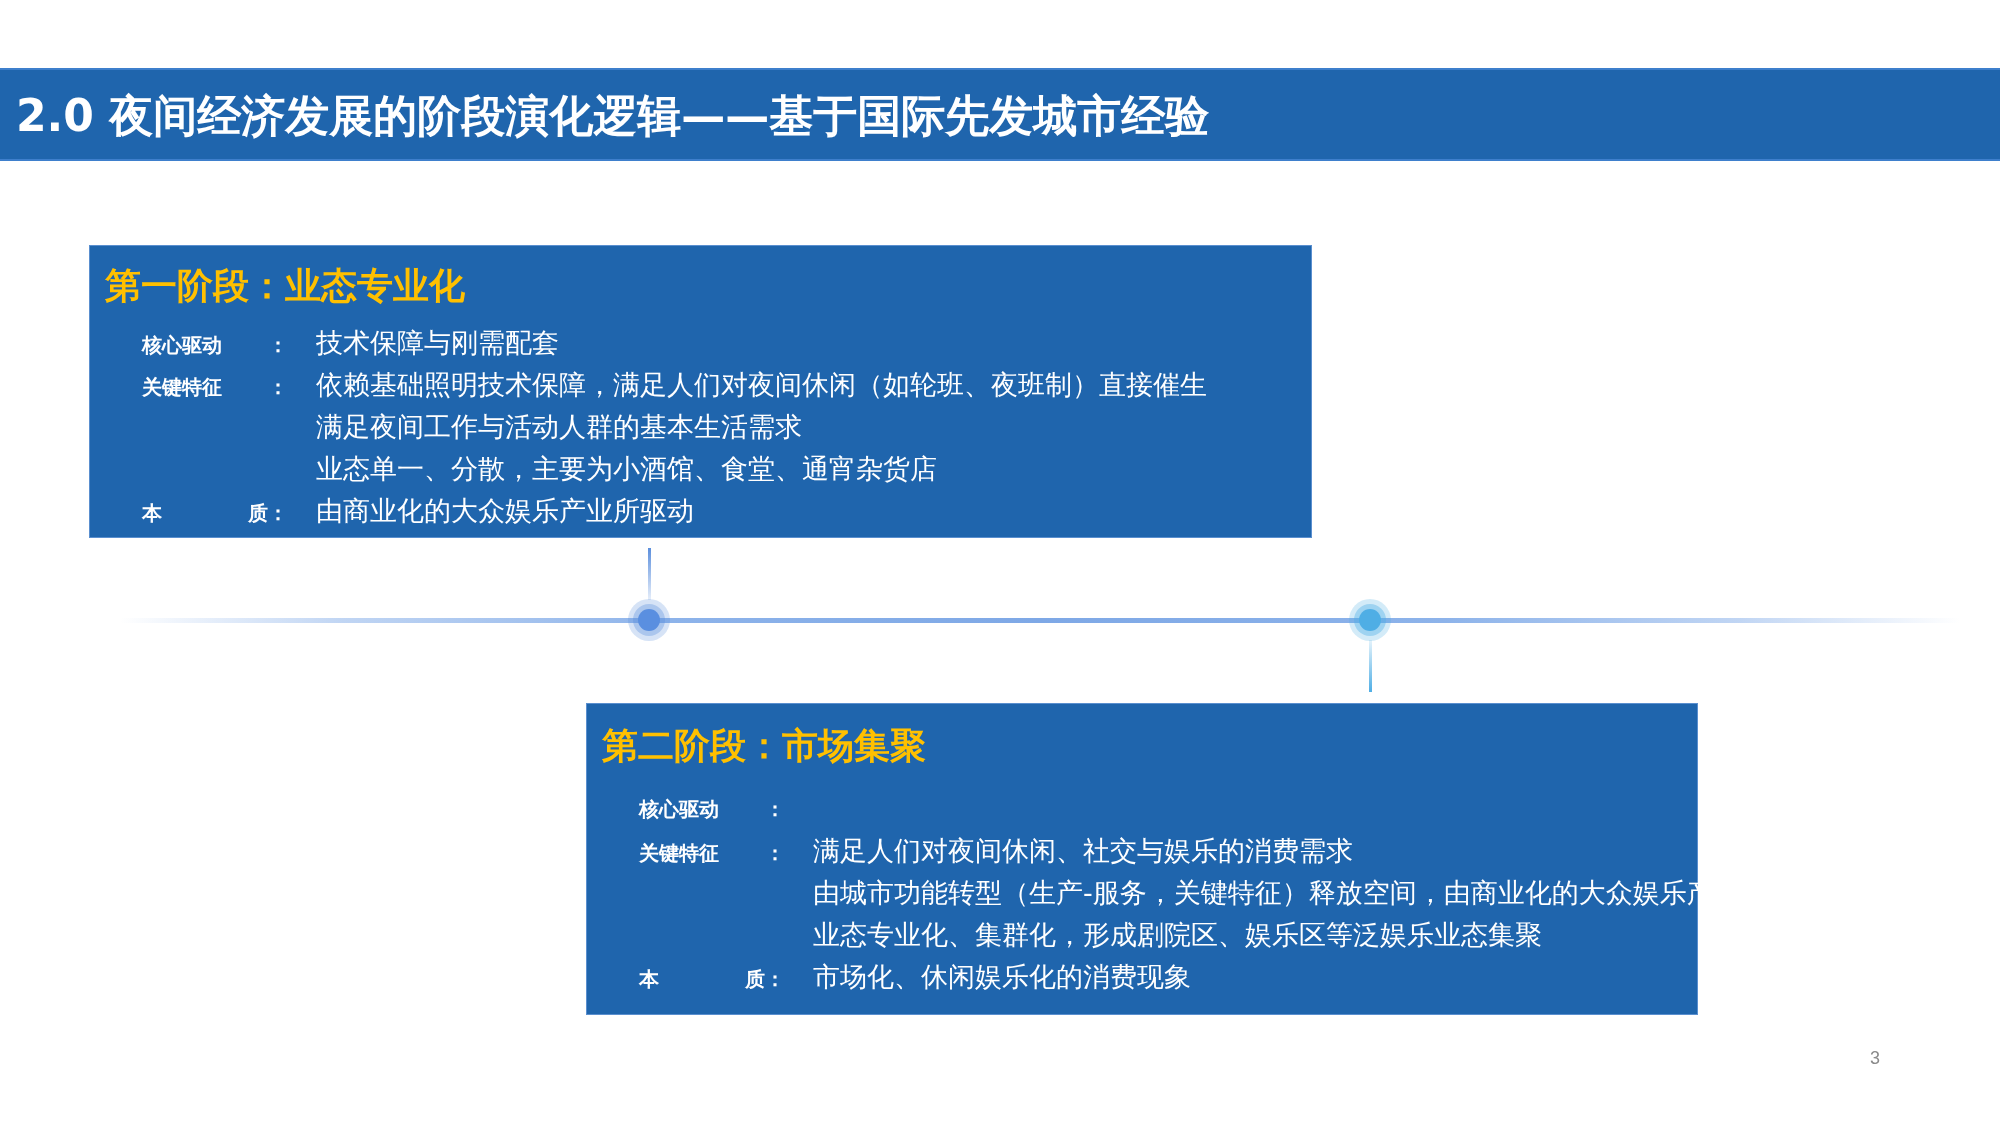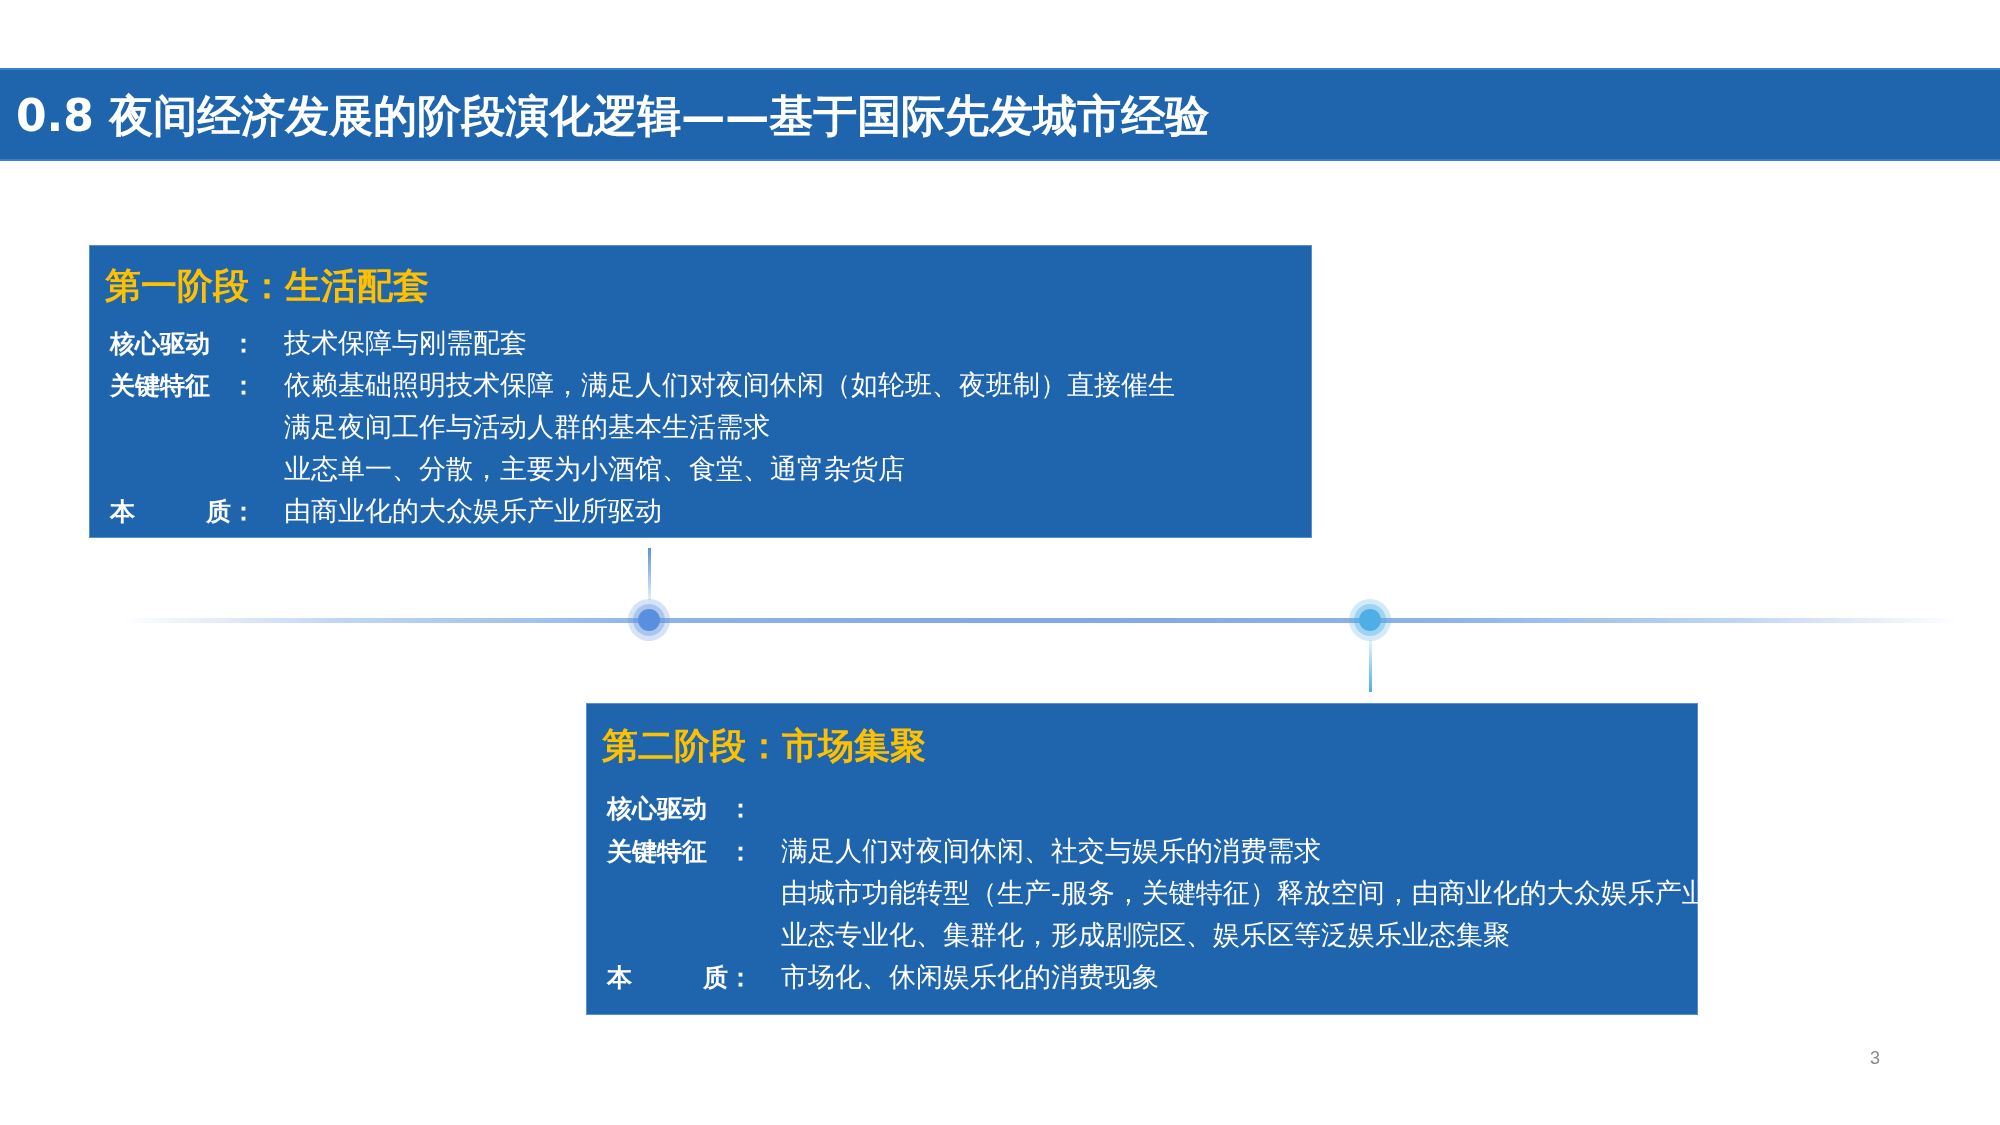--- a/index.html
+++ b/index.html
@@ -66,25 +66,26 @@
     .row {
       display: flex;
       align-items: baseline;
       height: 42px;
       line-height: 42px;
       white-space: nowrap;
     }
     .row-label {
       width: 146px;
       color: #ffffff;
-      font-size: 25px;
+      font-size: 20px;
       font-weight: bold;
       display: flex;
       justify-content: space-between;
       flex-shrink: 0;
+      margin-left: 32px;
     }
     .row-label .label-main {
       display: inline-block;
     }
     .row-value {
       color: #ffffff;
       font-size: 27px;
       font-weight: normal;
       margin-left: 28px;
     }
@@ -151,25 +152,25 @@
       font-size: 18px;
       font-family: "Liberation Sans", sans-serif;
     }
   </style>
 </head>
 <body>
 
 <div class="slide">
 
   <div class="title-bar">
-    <div class="title-text">0.8 夜间经济发展的阶段演化逻辑——基于国际先发城市经验</div>
+    <div class="title-text">2.0 夜间经济发展的阶段演化逻辑——基于国际先发城市经验</div>
   </div>
 
   <div class="stage-box" id="stage-1">
-    <div class="stage-heading">第一阶段：生活配套</div>
+    <div class="stage-heading">第一阶段：业态专业化</div>
     <div class="rows">
       <div class="row">
         <span class="row-label">
           <span class="label-main"><span>核心驱动</span><span></span></span>
             <span>：</span>
         </span>
         <span class="row-value">技术保障与刚需配套</span>
       </div>
       <div class="row">
         <span class="row-label">

